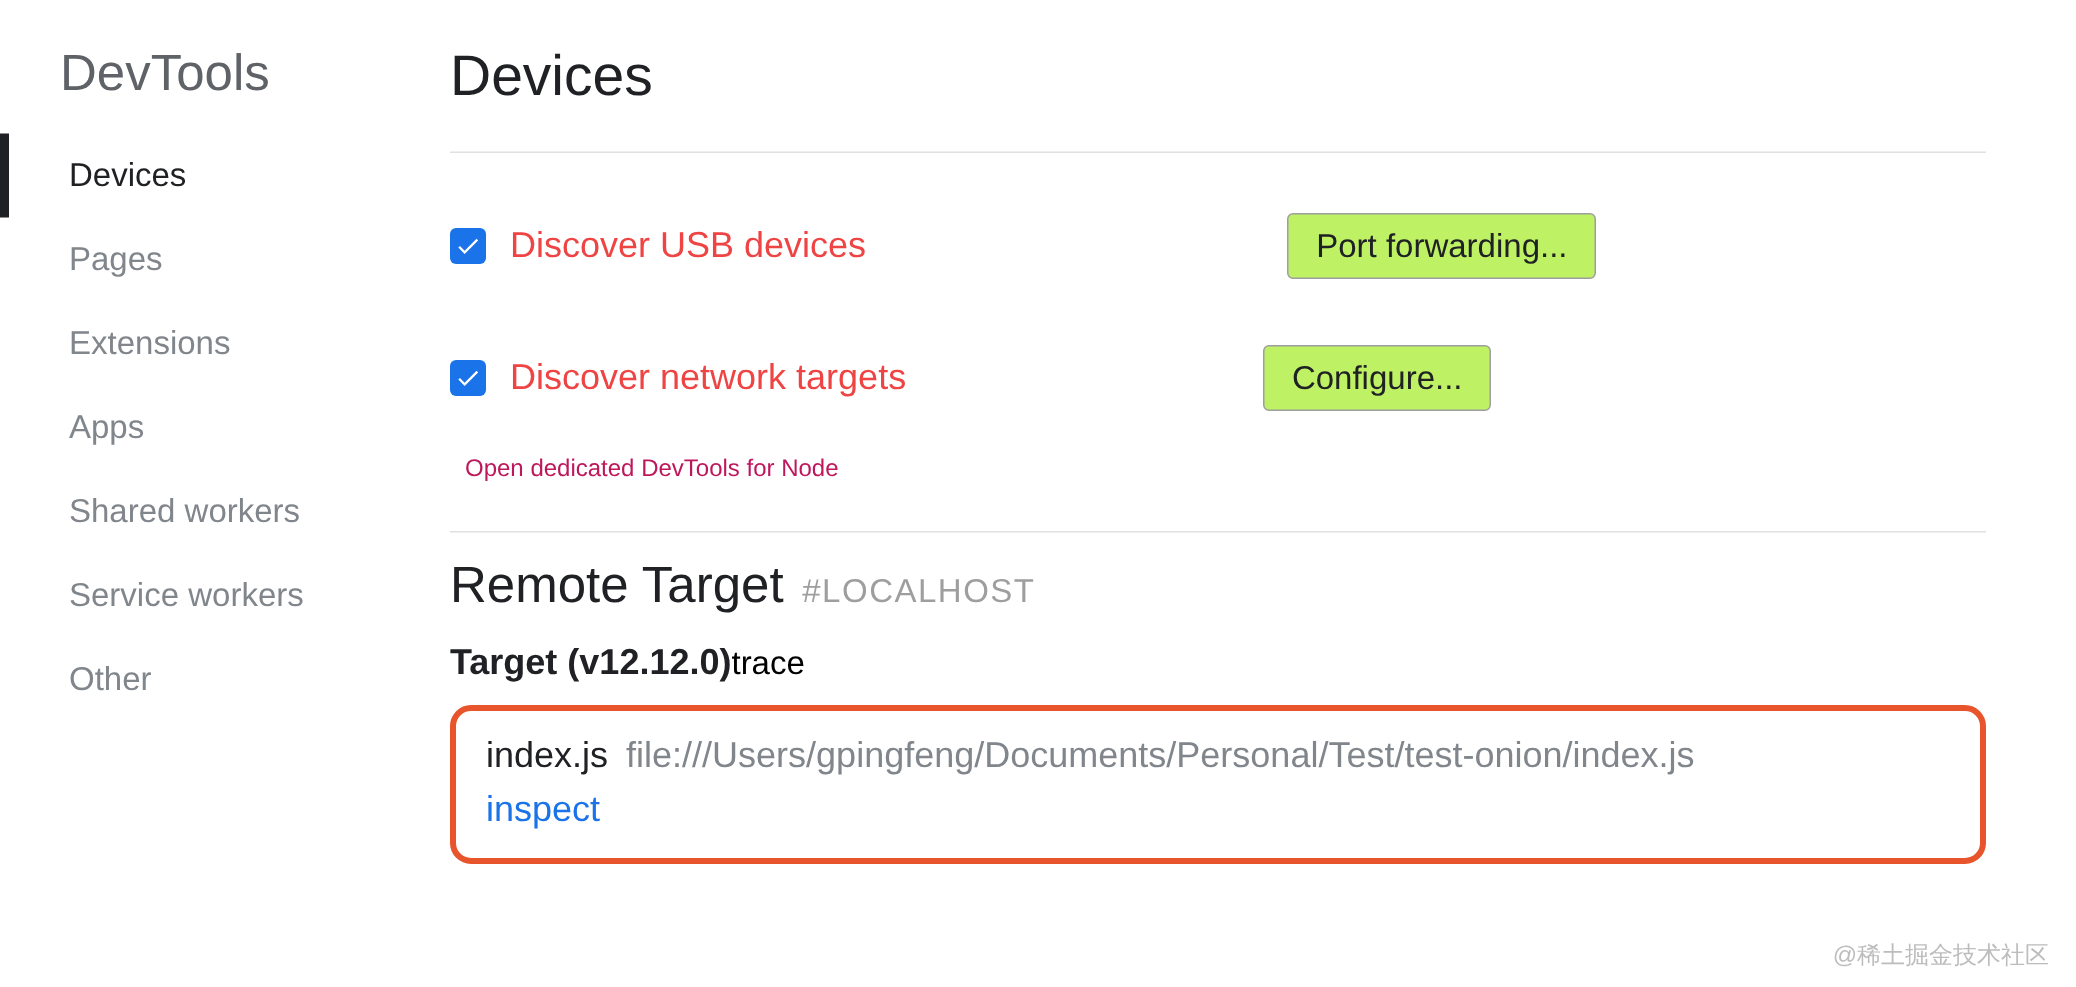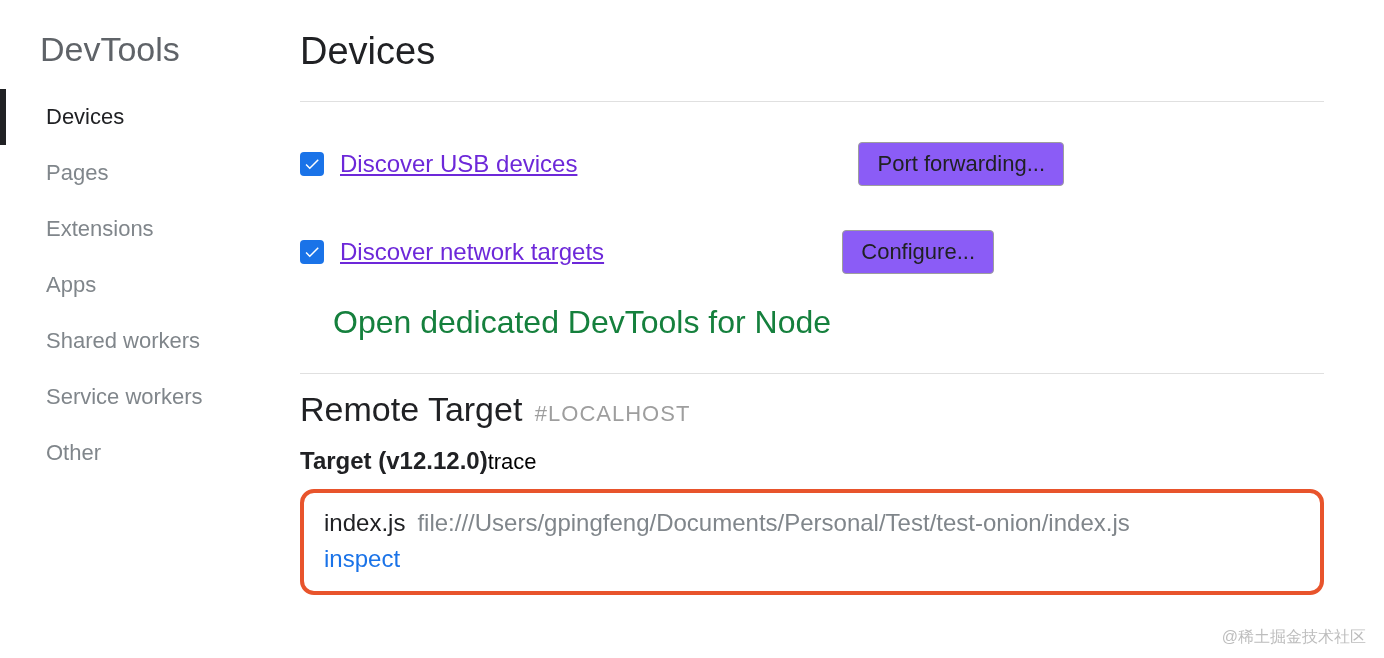--- a/index.html
+++ b/index.html
@@ -67,39 +67,37 @@
       border-radius: 4px;
       display: inline-flex;
       align-items: center;
       justify-content: center;
       margin-right: 16px;
       cursor: pointer;
     }
     .checkbox svg { width: 18px; height: 18px; }
     .checkbox-label {
       font-size: 24px;
-      color: #6d28d9;
-      text-decoration: underline;
+      color: #ef4444;
     }
     .btn {
-      background: #8b5cf6;
+      background: #bef264;
       border: 1px solid #9e9e9e;
       border-radius: 4px;
       padding: 8px 18px;
       font-size: 22px;
       color: #202124;
       cursor: pointer;
       font-family: inherit;
     }
     .link-row { padding: 18px 0 24px 10px; }
     .link {
-      color: #15803d;
-      font-size: 32px;
-      cursor: pointer;
-      margin-left: 23px;
+      color: #be185d;
+      font-size: 16px;
+      cursor: pointer;
     }
     .section-title {
       font-size: 34px;
       color: #202124;
       font-weight: 400;
       display: inline-block;
     }
     .section-sub {
       font-size: 22px;
       color: #9e9e9e;

